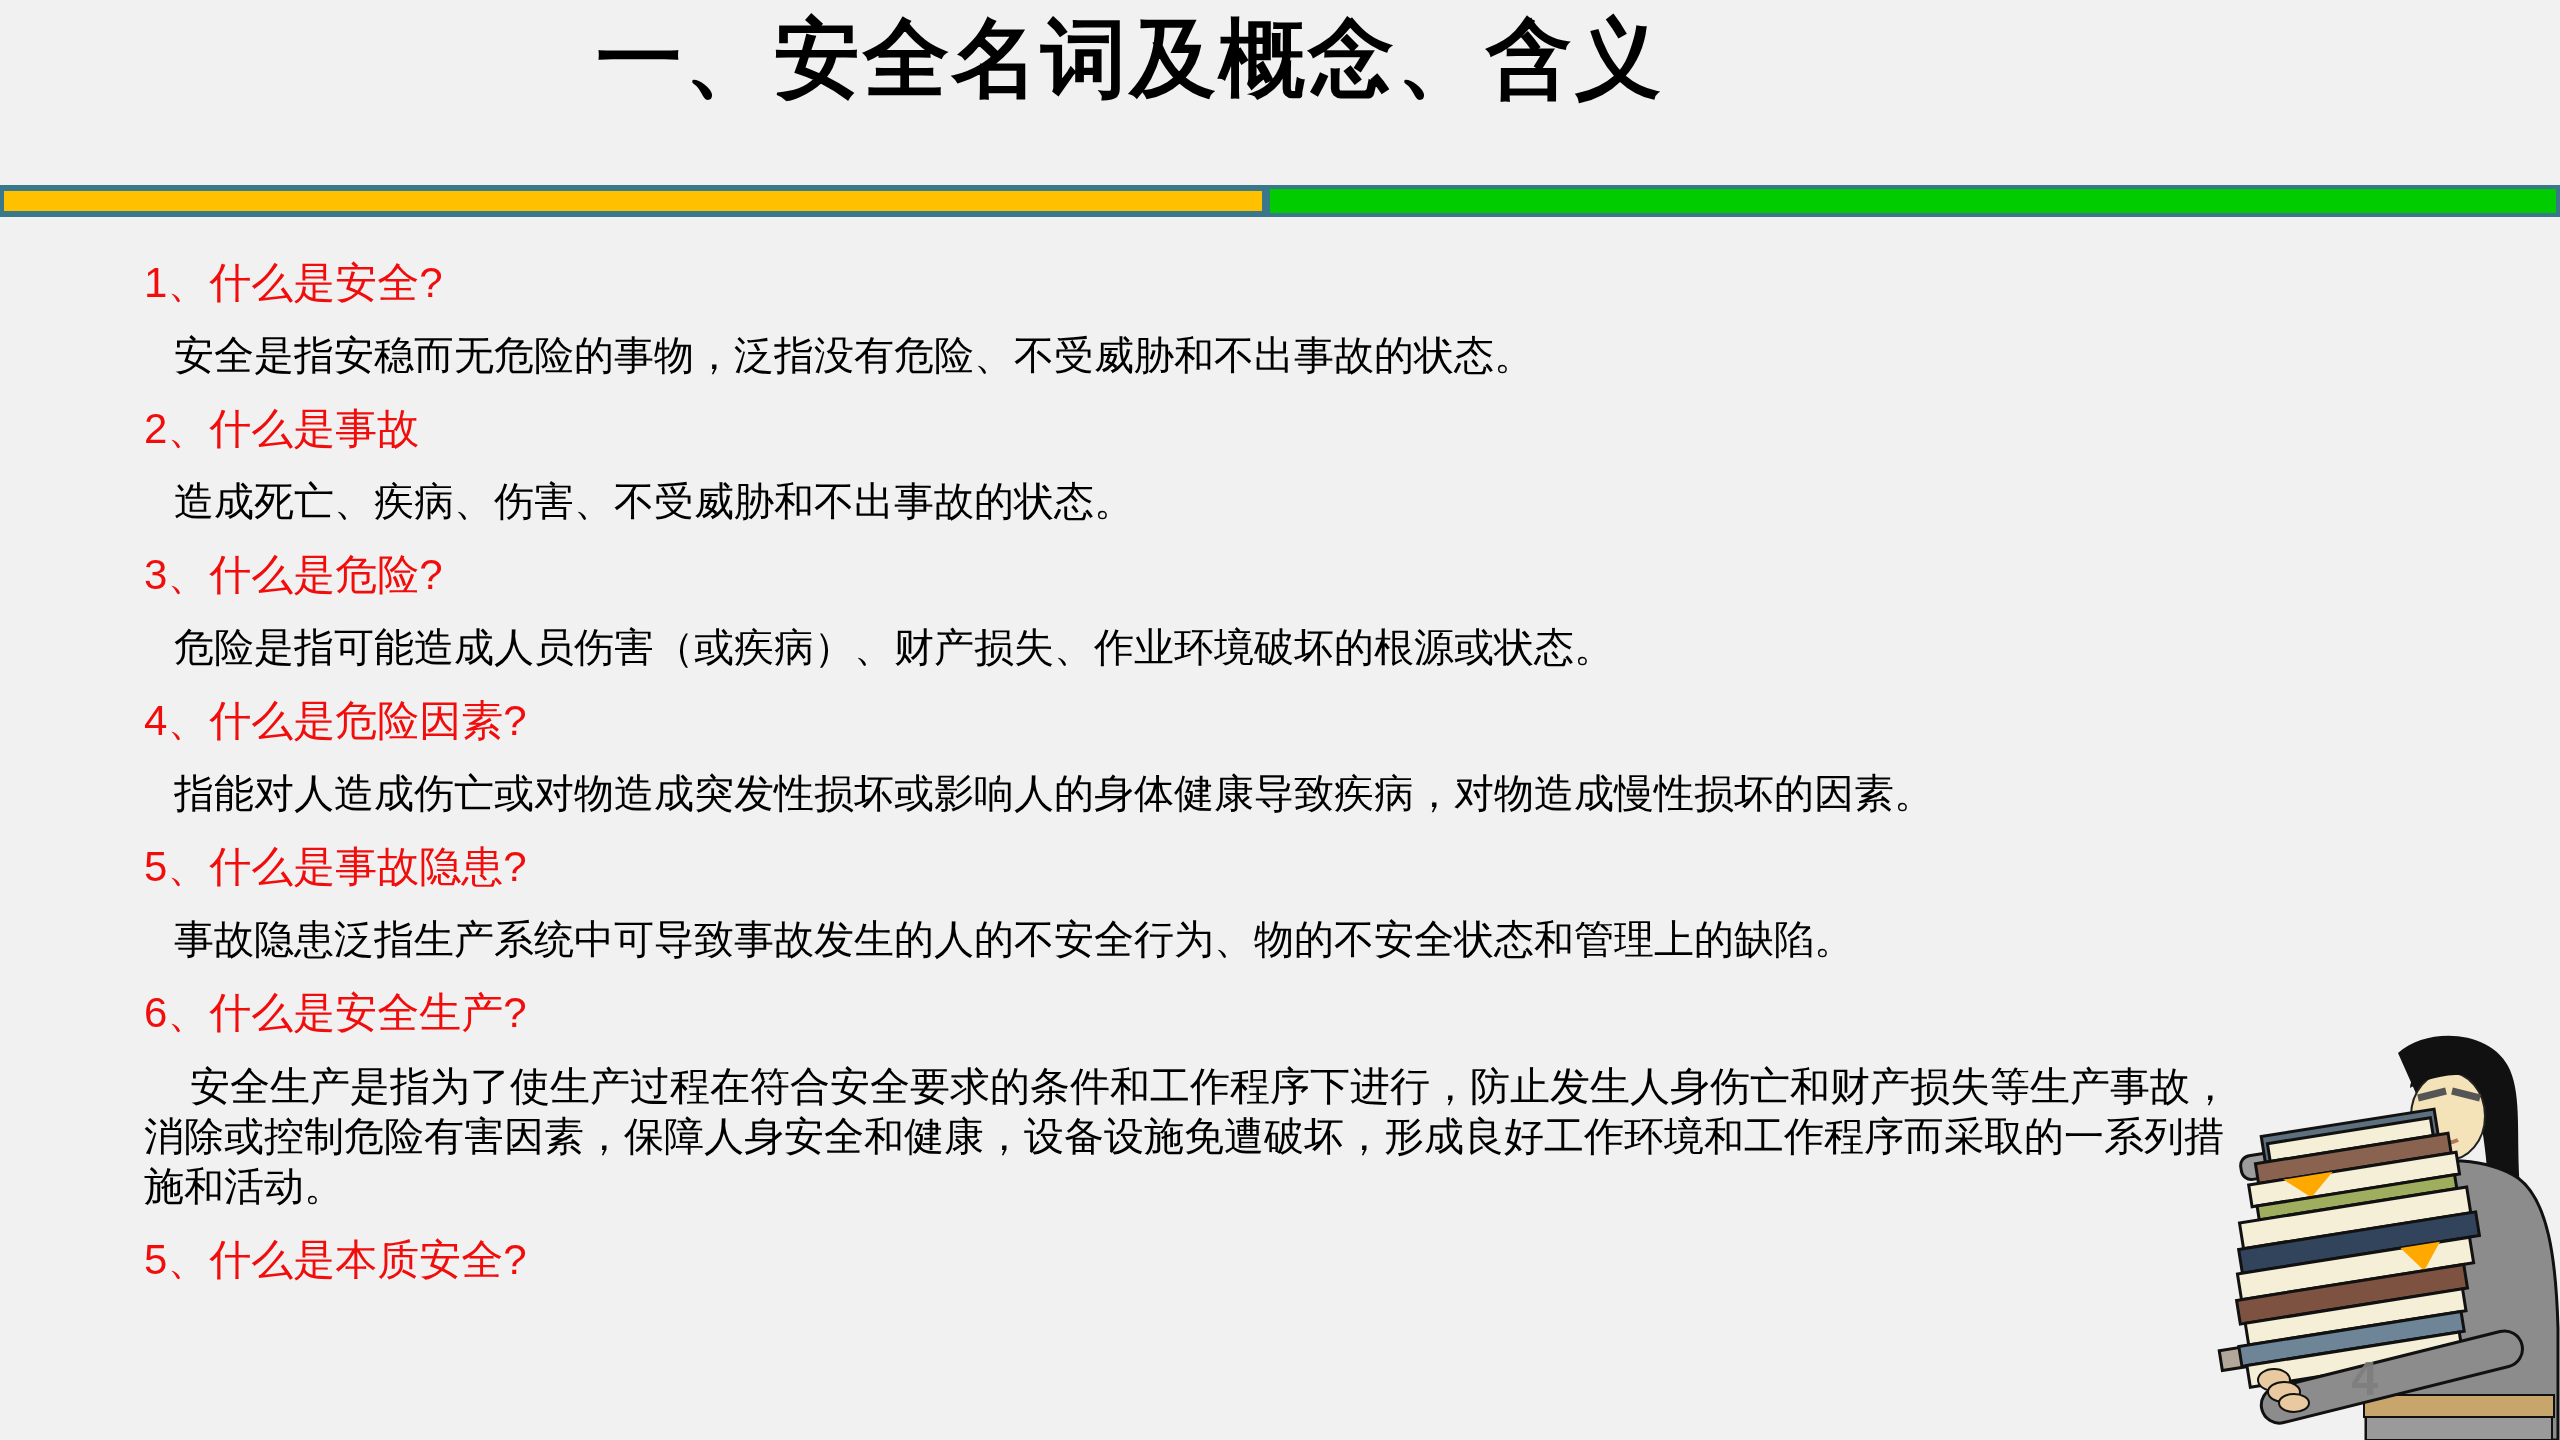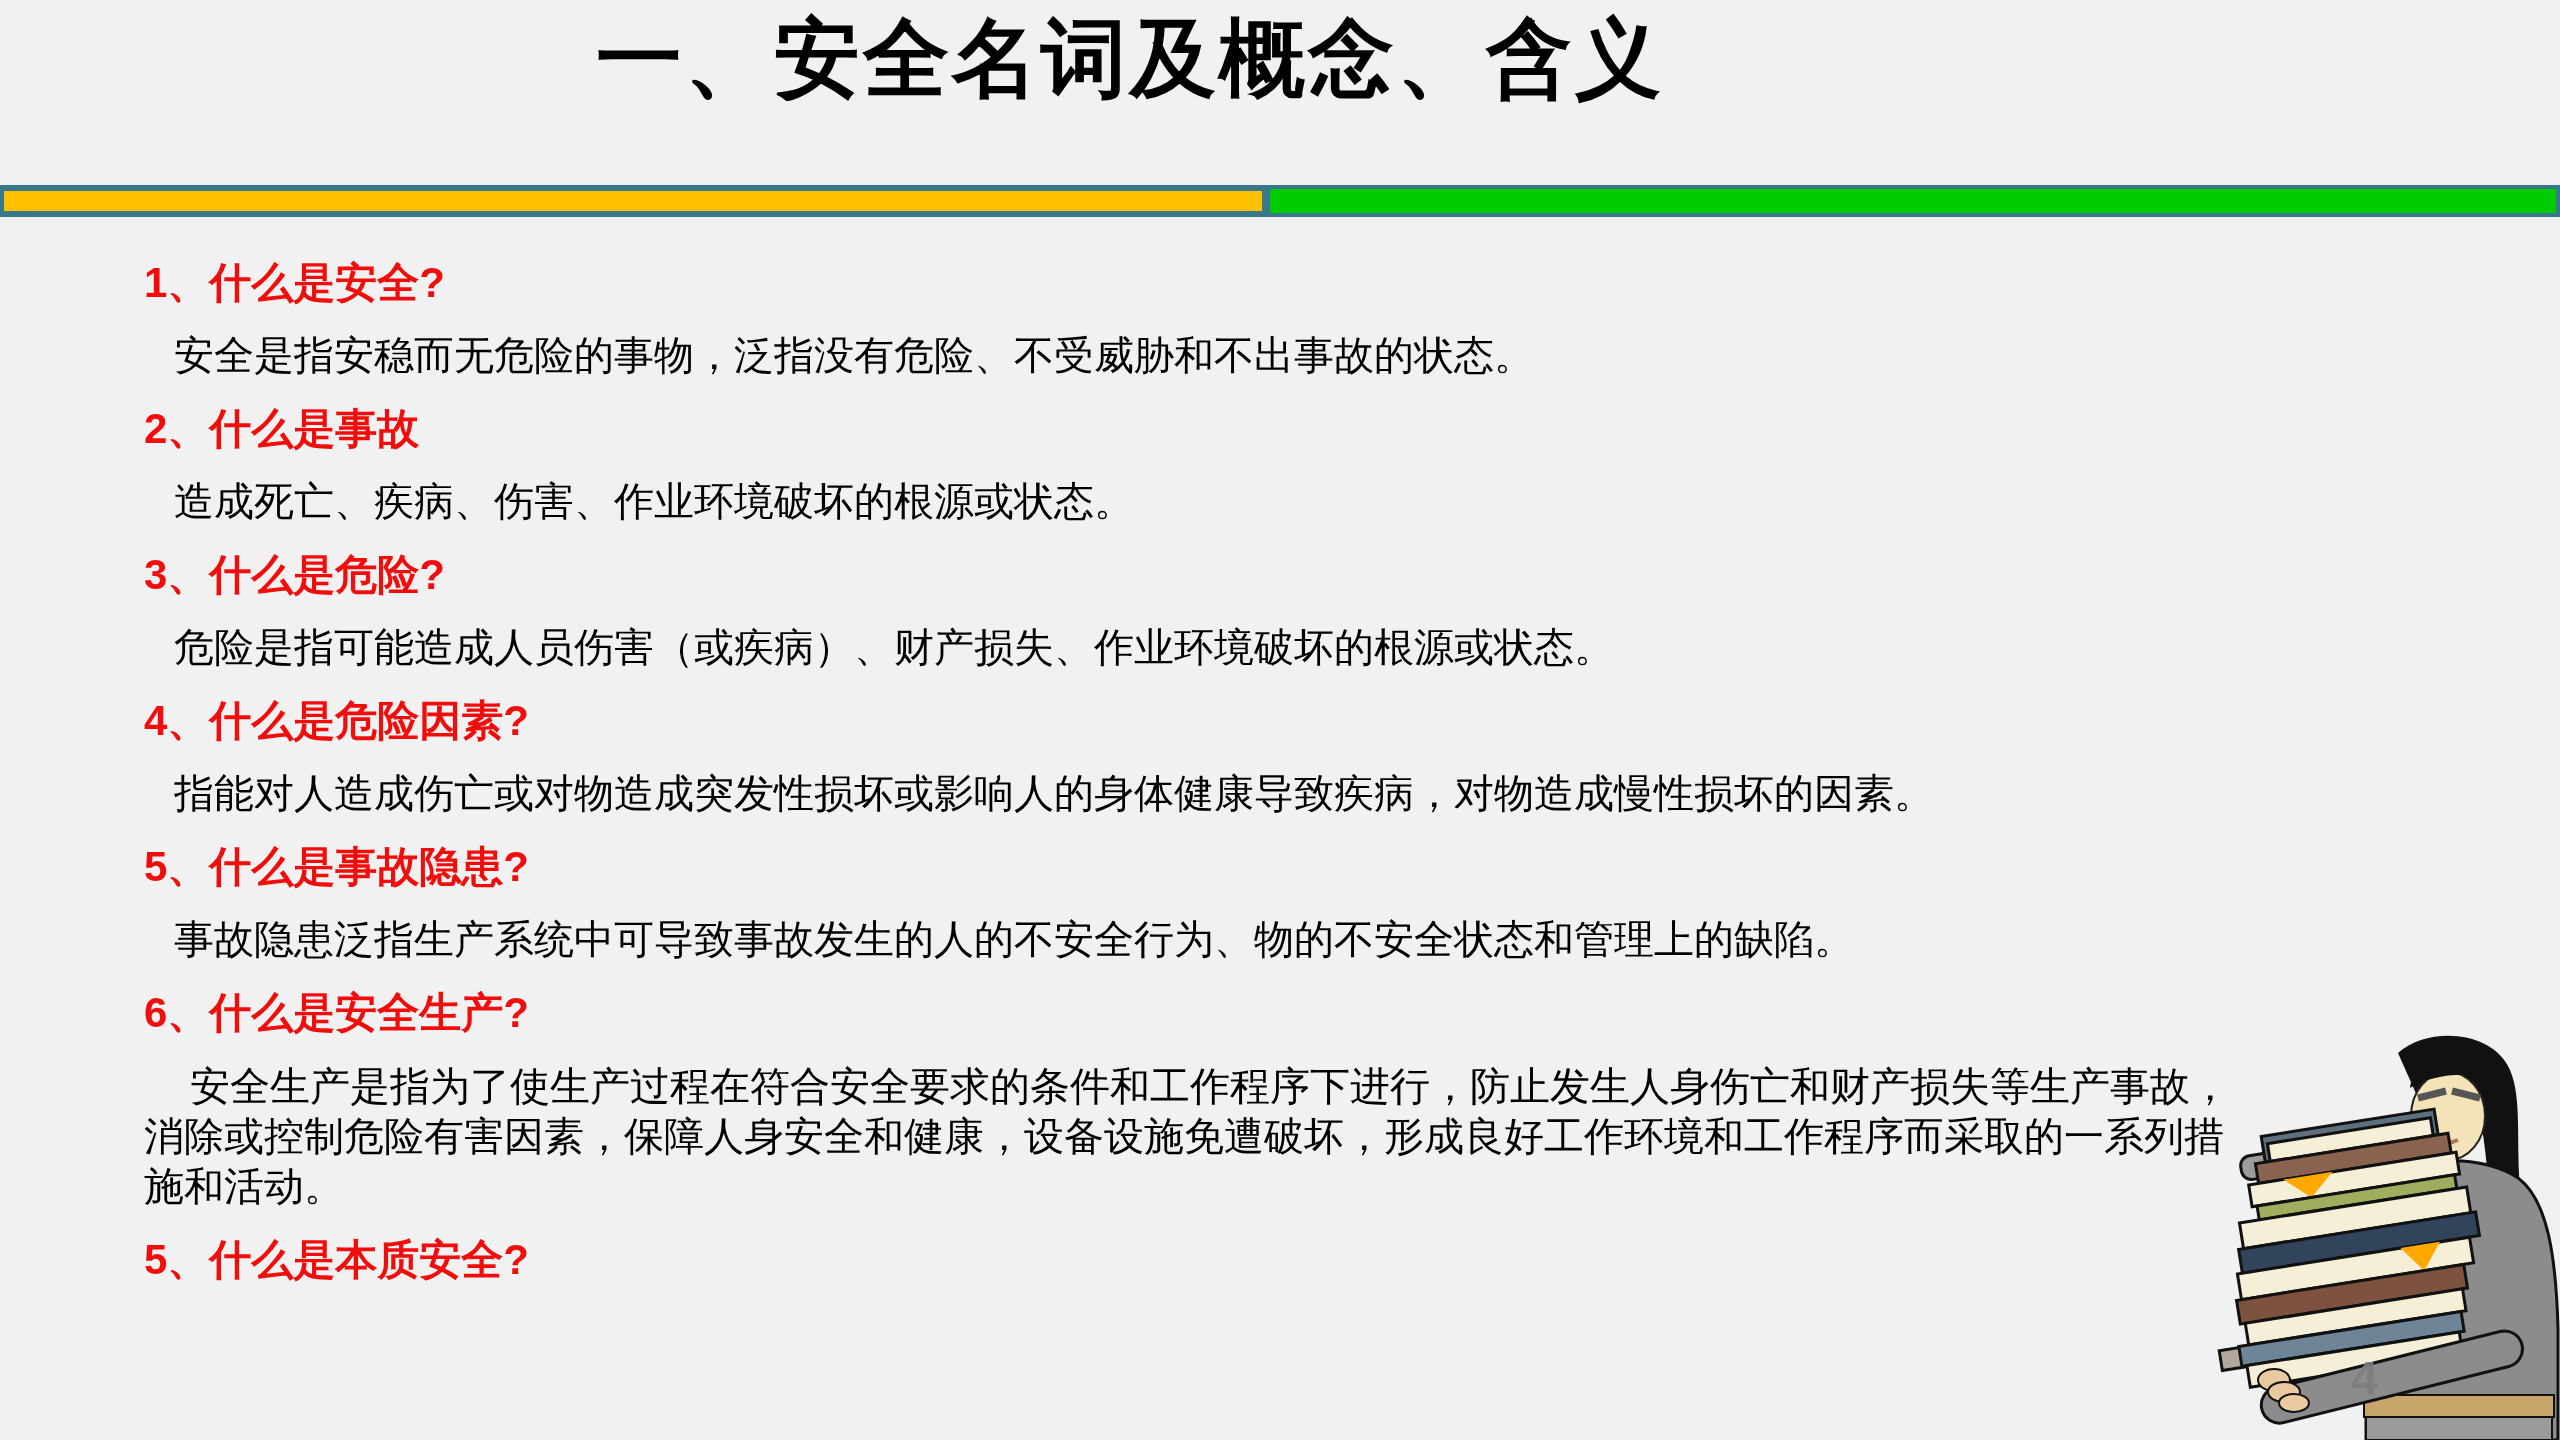--- a/index.html
+++ b/index.html
@@ -55,21 +55,21 @@
   }
   .items {
     position: absolute;
     left: 144px;
     top: 258px;
     width: 2100px;
   }
   .qa-heading {
     font-size: 42px;
     line-height: 50px;
-    font-weight: 700;
+    font-weight: 400;
     color: #F20D0D;
     margin: 0 0 22px 0;
   }
   .qa-body {
     font-size: 40px;
     line-height: 50px;
     font-weight: 400;
     color: #000000;
     margin: 0 0 24px 0;
     text-indent: 30px;
@@ -107,21 +107,21 @@
 
   <div class="items">
 
     <div>
       <p class="qa-heading">1、什么是安全?</p>
       <p class="qa-body">安全是指安稳而无危险的事物，泛指没有危险、不受威胁和不出事故的状态。</p>
     </div>
 
     <div>
       <p class="qa-heading">2、什么是事故</p>
-      <p class="qa-body">造成死亡、疾病、伤害、作业环境破坏的根源或状态。</p>
+      <p class="qa-body">造成死亡、疾病、伤害、不受威胁和不出事故的状态。</p>
     </div>
 
     <div>
       <p class="qa-heading">3、什么是危险?</p>
       <p class="qa-body">危险是指可能造成人员伤害（或疾病）、财产损失、作业环境破坏的根源或状态。</p>
     </div>
 
     <div>
       <p class="qa-heading">4、什么是危险因素?</p>
       <p class="qa-body">指能对人造成伤亡或对物造成突发性损坏或影响人的身体健康导致疾病，对物造成慢性损坏的因素。</p>

